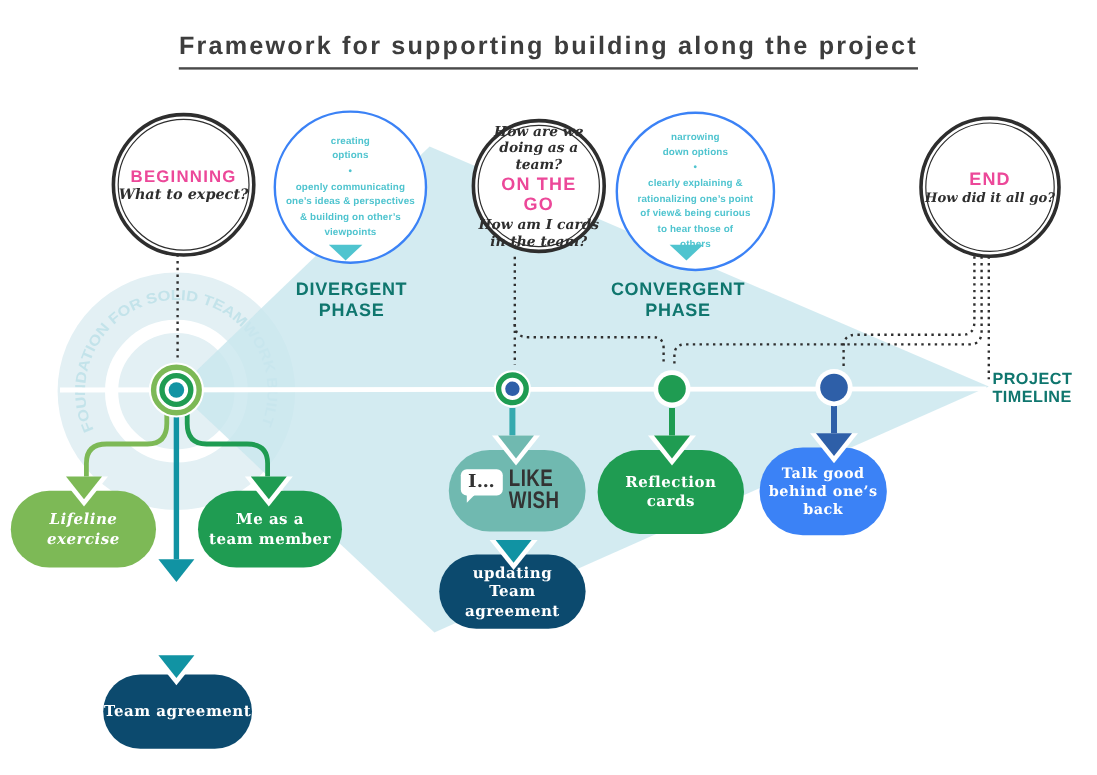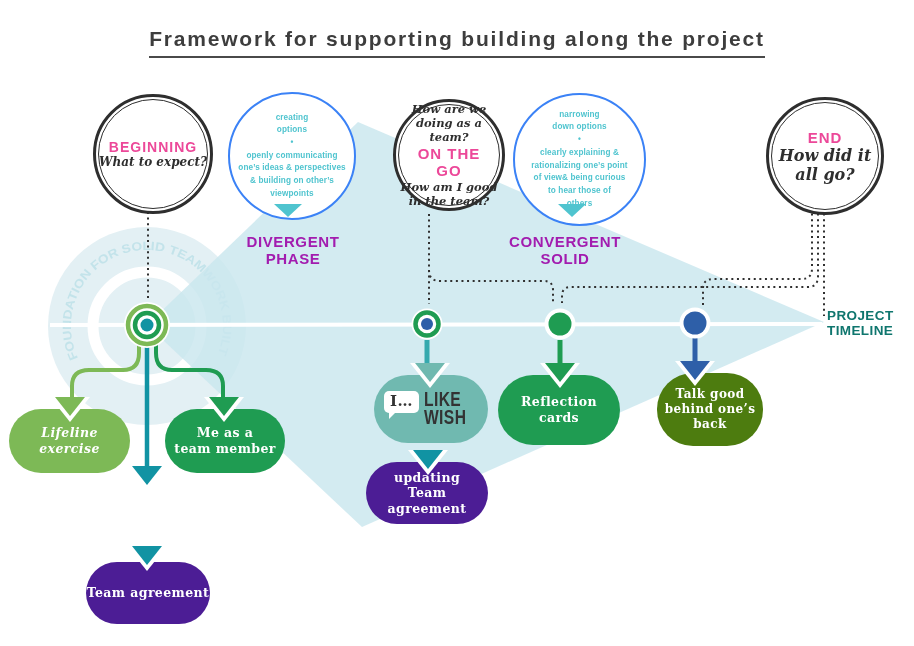--- a/index.html
+++ b/index.html
@@ -21,33 +21,33 @@
   .m-name{font-weight:bold;color:#ec4899;letter-spacing:1px;}
   .m-q{font-family:"DejaVu Serif",serif;font-style:italic;font-weight:700;color:#2e2e2e;}
 
   
   .circle.teal{border:2px solid #3b82f6;}
   .skill-text{width:134px;font-size:8.2px;font-weight:bold;color:#4fc4cf;line-height:1.55;
               letter-spacing:.1px;}
 
   
   .phase-label{position:absolute;width:130px;text-align:center;font-size:15px;font-weight:bold;
-               color:#a21caf;letter-spacing:.6px;line-height:1.15;z-index:2;}
+               color:#0f766e;letter-spacing:.6px;line-height:1.15;z-index:2;}
   .timeline-label{position:absolute;font-size:13.5px;font-weight:bold;color:#0f766e;
                   letter-spacing:.4px;line-height:1.1;z-index:2;}
 
   
   .bubble{position:absolute;border-radius:36px;display:flex;align-items:center;justify-content:center;
           text-align:center;color:#fff;font-family:"DejaVu Serif",serif;font-weight:bold;
           font-size:12.5px;line-height:1.25;letter-spacing:.4px;z-index:2;}
   .bg-lgreen{background:#7db956;}
   .bg-dgreen{background:#1f9c52;text-align:center;}
-  .bg-teal{background:#4c1d95;}
+  .bg-teal{background:#0c4a6e;}
   .bg-sea{background:#70b9b0;}
-  .bg-blue{background:#4d7c0f;margin-left:24px;}
+  .bg-blue{background:#3b82f6;}
 
   
   .ilw-logo{display:flex;align-items:flex-start;gap:5px;}
   .speech{position:relative;background:#fff;color:#333;border-radius:5px;padding:1px 6px 3px 6px;
           font-family:"DejaVu Serif",serif;font-weight:bold;font-size:15px;line-height:1.2;}
   .speech::after{content:"";position:absolute;left:5px;bottom:-6px;width:0;height:0;
                  border:6px solid transparent;border-top-color:#fff;border-left-color:#fff;}
   .ilw-words{display:flex;flex-direction:column;transform:scaleX(.78);transform-origin:left center;
              font-family:"Liberation Sans",sans-serif;font-weight:bold;font-size:20px;
              line-height:.88;color:#333;letter-spacing:.5px;text-align:left;}
@@ -133,45 +133,45 @@
 one’s ideas &amp; perspectives
 &amp; building on other’s
 viewpoints</div>
   </div>
 
   <div class="circle dark" style="left:393px;top:99px;width:106px;height:106px;">
     <div class="inner-ring"></div>
     <div class="m-q pre" style="font-size:11.5px">How are we
 doing as a team?</div>
     <div class="m-name" style="font-size:15px;margin:1px 16px">ON THE GO</div>
-    <div class="m-q pre" style="font-size:11.5px">How am I good
+    <div class="m-q pre" style="font-size:11.5px">How am I cards
 in the team?</div>
   </div>
 
   <div class="circle teal" style="left:513px;top:93px;width:129px;height:129px;">
     <div class="skill-text pre">narrowing
 down options
 •
 clearly explaining &amp;
 rationalizing one’s point
 of view&amp; being curious
 to hear those of
 others</div>
   </div>
 
   <div class="circle dark" style="left:766px;top:97px;width:112px;height:112px;">
     <div class="inner-ring"></div>
     <div class="m-name" style="font-size:15px">END</div>
-    <div class="m-q" style="font-size:16px">How did it all go?</div>
+    <div class="m-q" style="font-size:11px">How did it all go?</div>
   </div>
 
   <div class="phase-label pre" style="left:228px;top:233px;">DIVERGENT
 PHASE</div>
   <div class="phase-label pre" style="left:500px;top:233px;">CONVERGENT
-SOLID</div>
+PHASE</div>
 
   <div class="timeline-label pre" style="left:827px;top:309px;">PROJECT
 TIMELINE</div>
 
   <div class="bubble bg-lgreen pre" style="left:9px;top:409px;width:121px;height:64px;font-style:italic;">Lifeline
 exercise</div>
 
   <div class="bubble bg-dgreen pre" style="left:165px;top:409px;width:120px;height:64px;">Me as a
 team member</div>
 

